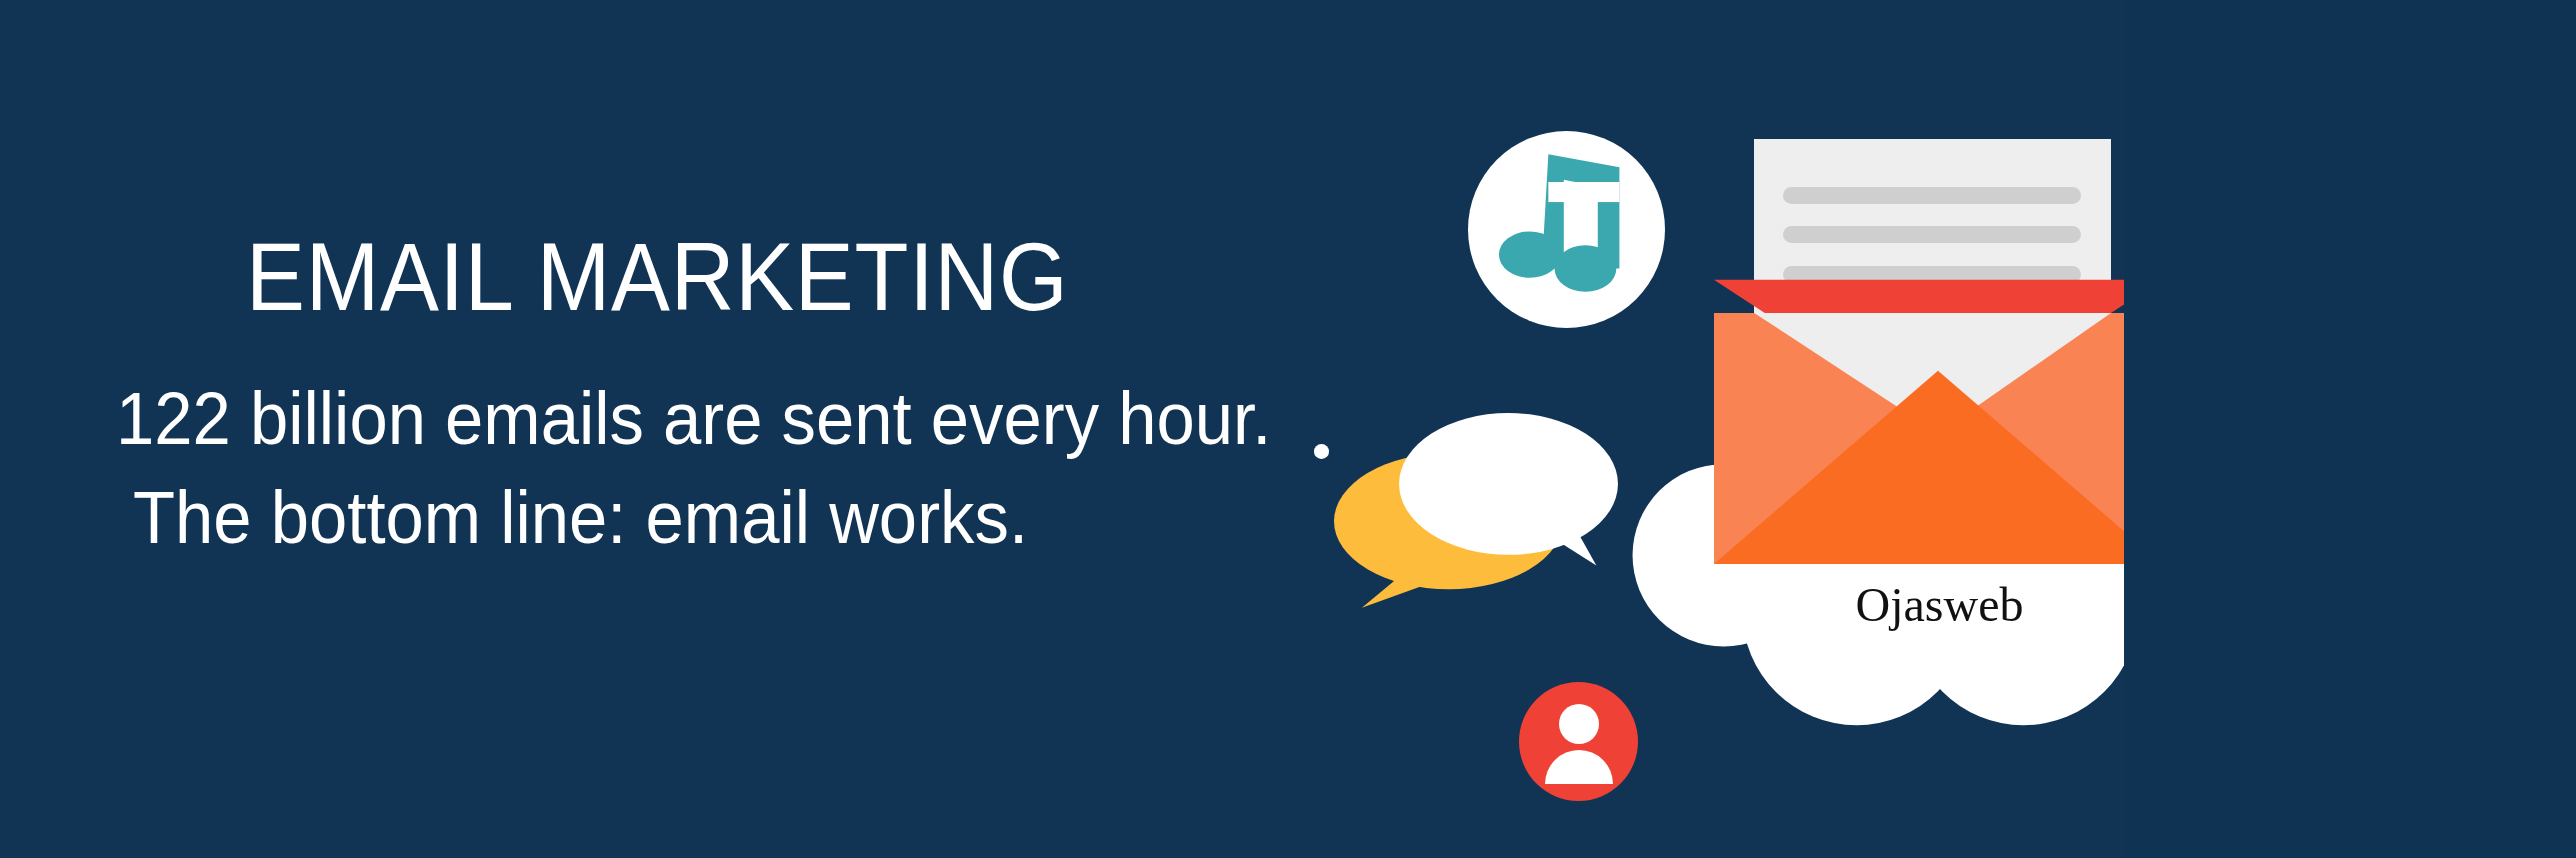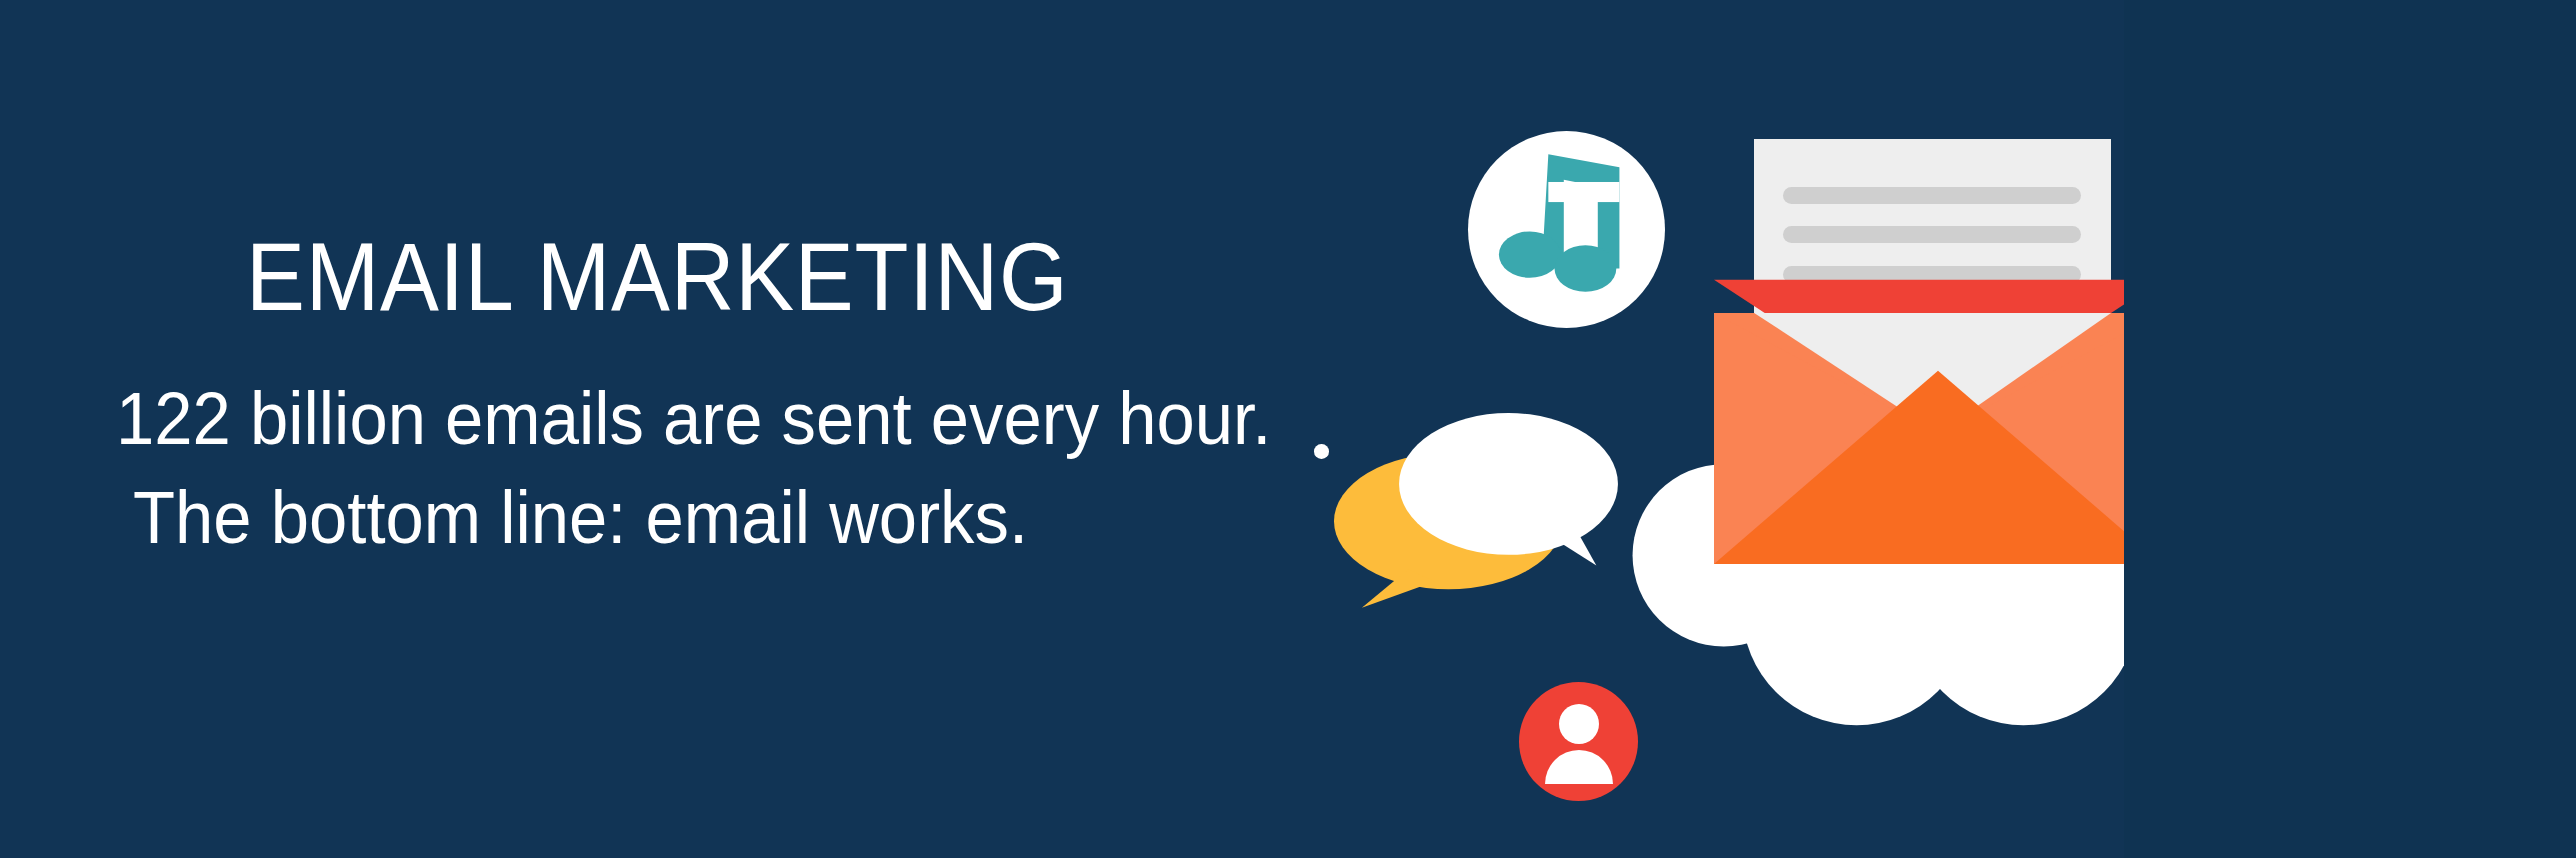--- a/index.html
+++ b/index.html
@@ -227,20 +227,21 @@
 
       <polygon points="52,225 514,225 290,381" fill="#eeeeee"></polygon>
 
       <polygon points="0,225 290,381 0,550" fill="#fa8353"></polygon>
       <polygon points="580,225 290,381 580,550" fill="#fa8353"></polygon>
 
       <polygon points="0,550 290,300 580,550" fill="#f96c21"></polygon>
     </svg>
   </div>
 
+  <div id="brand-word">Ojasweb</div>
 
   <div id="video-badge">
     <div id="video-top-half"></div>
     <div id="play-tri"></div>
   </div>
 
   <div id="at-badge">
     <svg id="at-glyph" viewBox="0 0 146 146">
       <path d="M73 31
                a42 42 0 1 0 16 81

